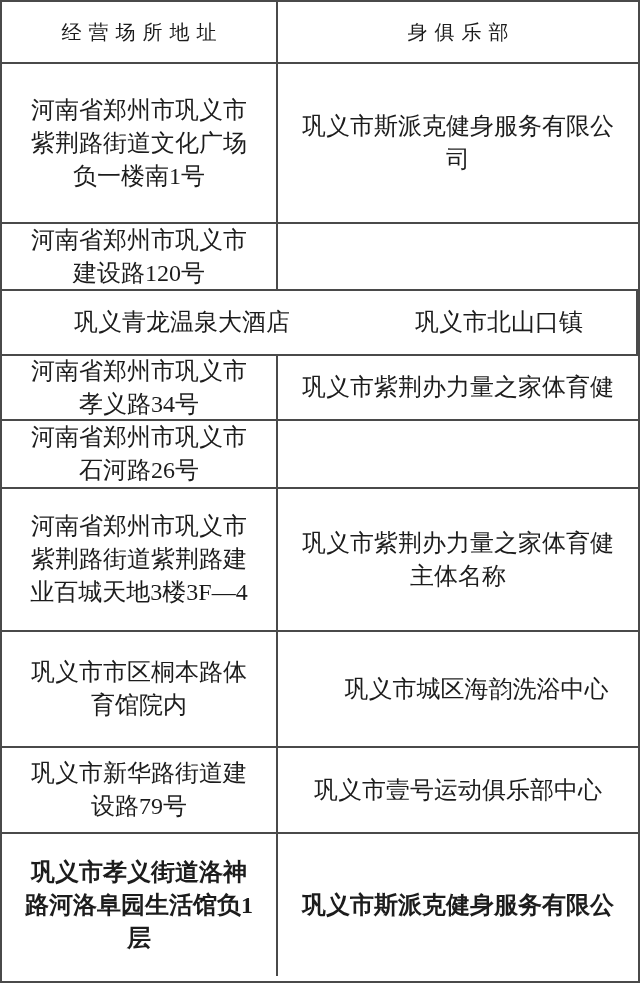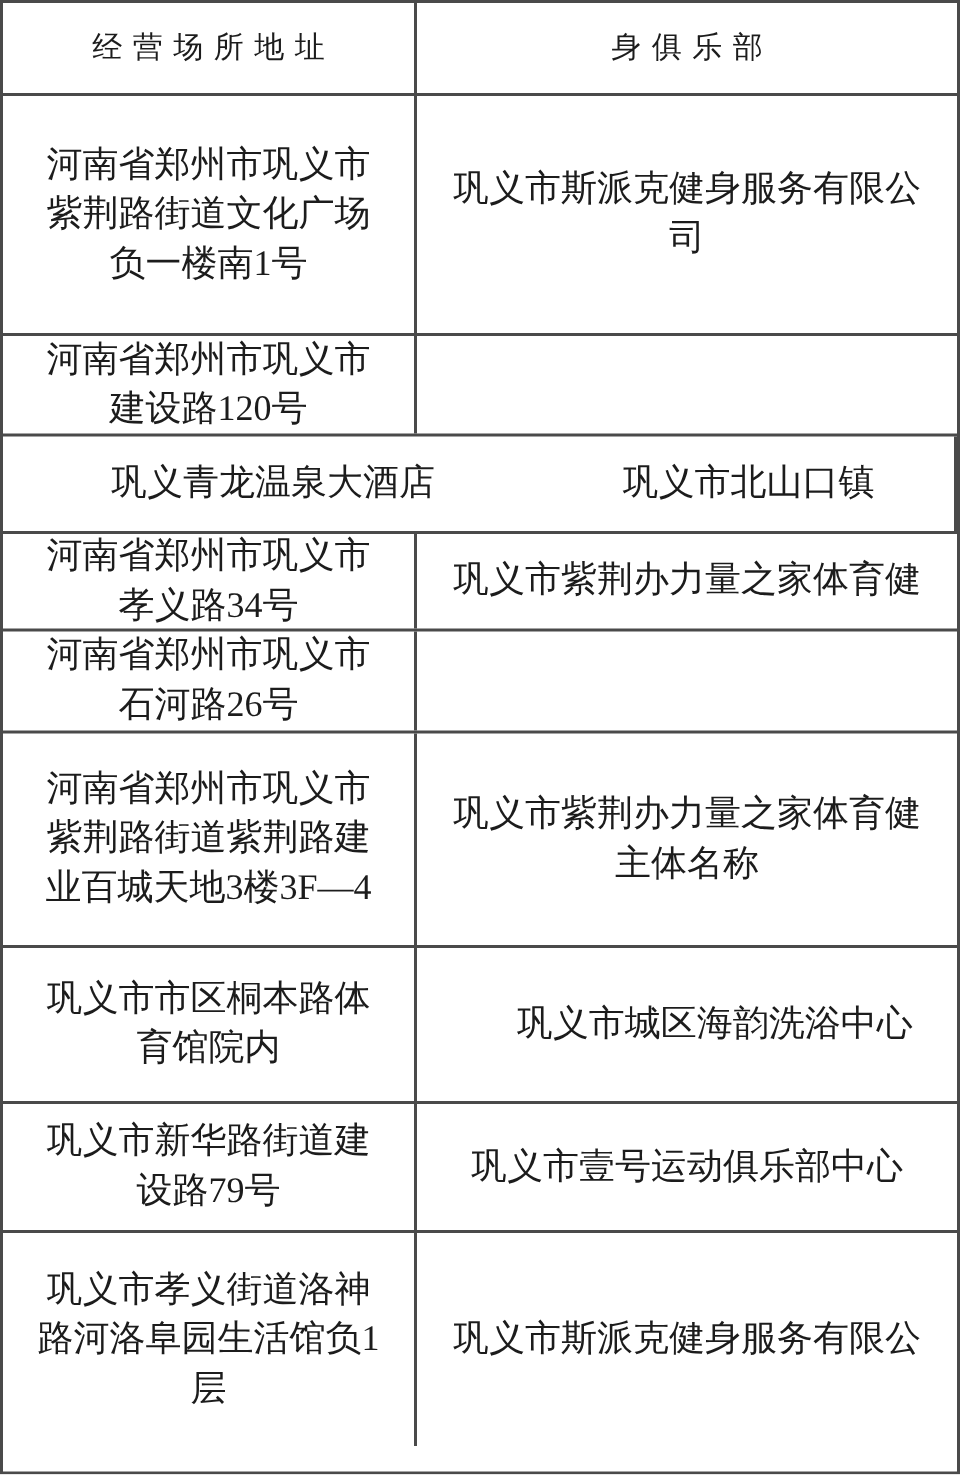--- a/index.html
+++ b/index.html
@@ -26,21 +26,21 @@
     border: 2px solid var(--border-color);
     display: flex;
     flex-direction: column;
   }
   .row {
     display: flex;
     flex-direction: row;
     border-bottom: 2px solid var(--border-color);
     flex: 0 0 auto;
   }
-  .row:last-child { border-bottom: none; }
+  .row:last-child { border-bottom: none; font-weight: bold; }
   .cell {
     display: flex;
     align-items: center;
     justify-content: center;
     text-align: center;
     white-space: pre-line;
     font-size: 24px;
     line-height: 33px;
     overflow: hidden;
     padding: 4px 8px;
@@ -95,21 +95,21 @@
           <div class="cell left">河南省郑州市巩义市
 石河路26号</div>
         </div>
         <div class="row" style="height: 143px;">
           <div class="cell left">河南省郑州市巩义市
 紫荆路街道紫荆路建
 业百城天地3楼3F—4</div>
           <div class="cell right">巩义市紫荆办力量之家体育健
 主体名称</div>
         </div>
-        <div class="row" style="height: 104px; gap: 37px;">
+        <div class="row" style="height: 116px; gap: 37px;">
           <div class="cell left">巩义市市区桐本路体
 育馆院内</div>
           <div class="cell right">巩义市城区海韵洗浴中心</div>
         </div>
         <div class="row" style="height: 86px;">
           <div class="cell left">巩义市新华路街道建
 设路79号</div>
           <div class="cell right">巩义市壹号运动俱乐部中心</div>
         </div>
         <div class="row" style="height: 142px;">

